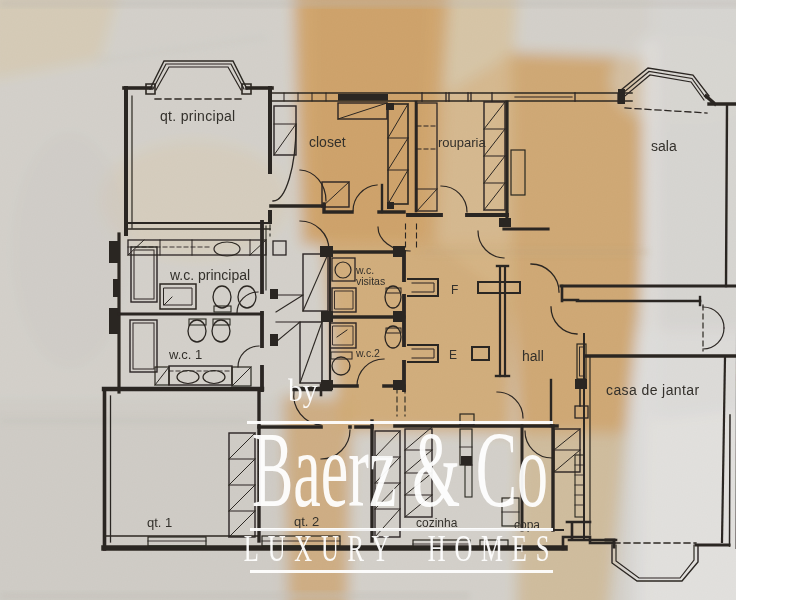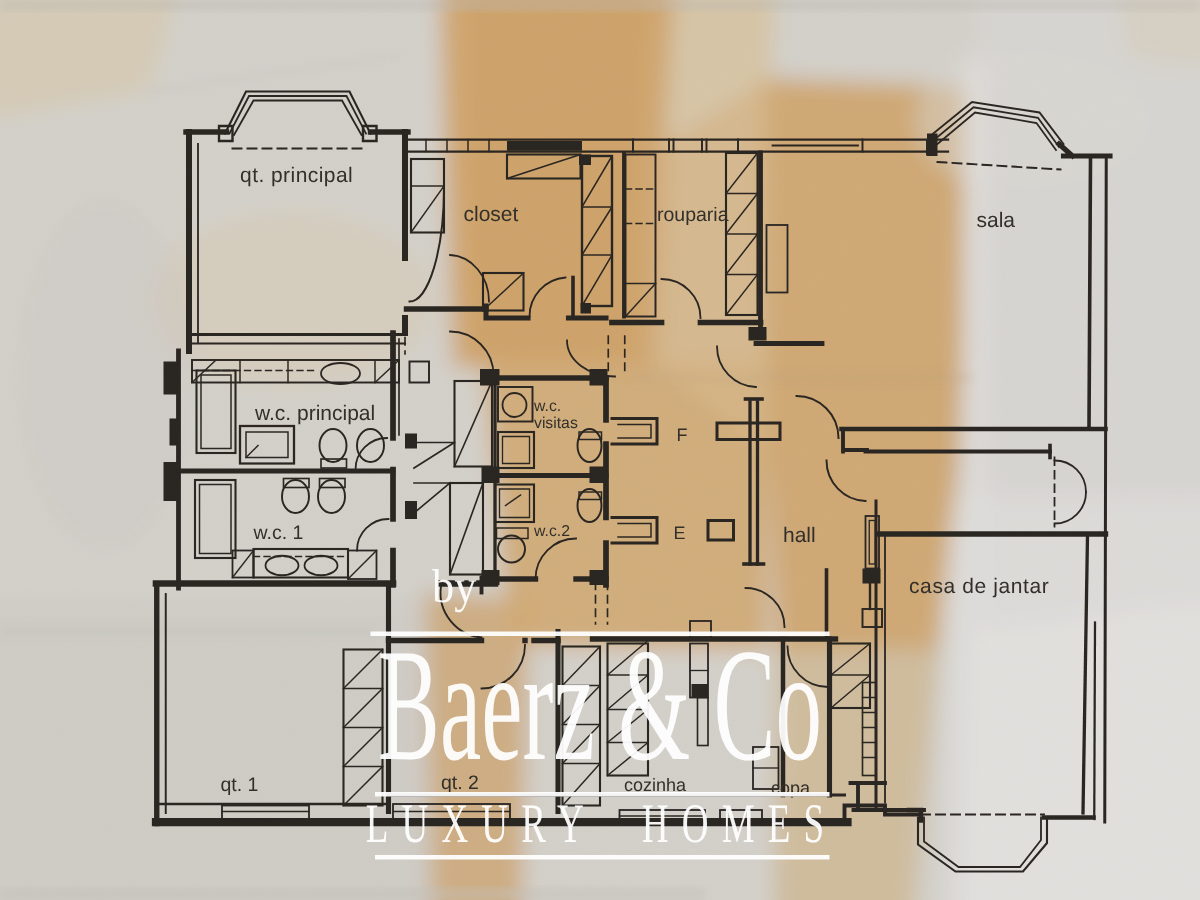--- a/index.html
+++ b/index.html
@@ -1,16 +1,16 @@
 <!DOCTYPE html>
 <html><head>
 <meta charset="utf-8">
 <style>
 html,body{margin:0;padding:0}
-#page{position:relative;width:800px;height:600px;overflow:hidden;background:#d5d2cc;font-family:"Liberation Sans",sans-serif}
+#page{position:relative;width:736px;height:600px;overflow:hidden;background:#d5d2cc;font-family:"Liberation Sans",sans-serif}
 #page svg{position:absolute;left:0;top:0}
 .wm{position:absolute;color:rgba(255,255,255,.94);font-family:"Liberation Serif",serif;white-space:nowrap}
 .wline{position:absolute;background:rgba(255,255,255,.94)}
 </style>
 </head>
 <body>
 <div id="page">
 <svg width="800" height="600" viewBox="0 0 800 600">
 <defs>
 <filter id="soft" x="-20%" y="-20%" width="140%" height="140%">

